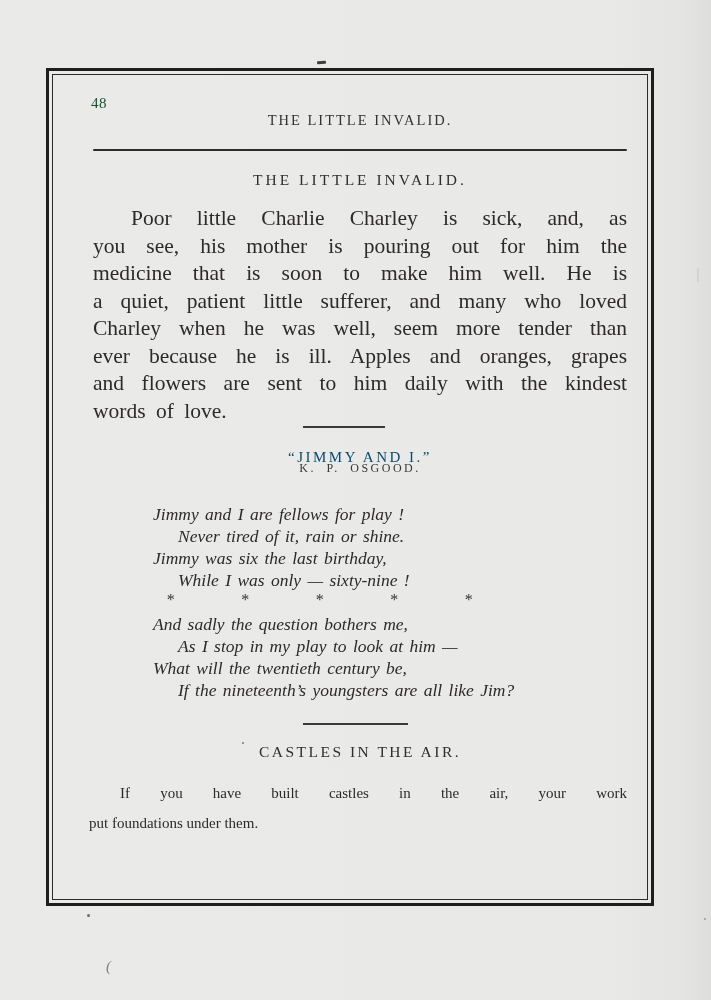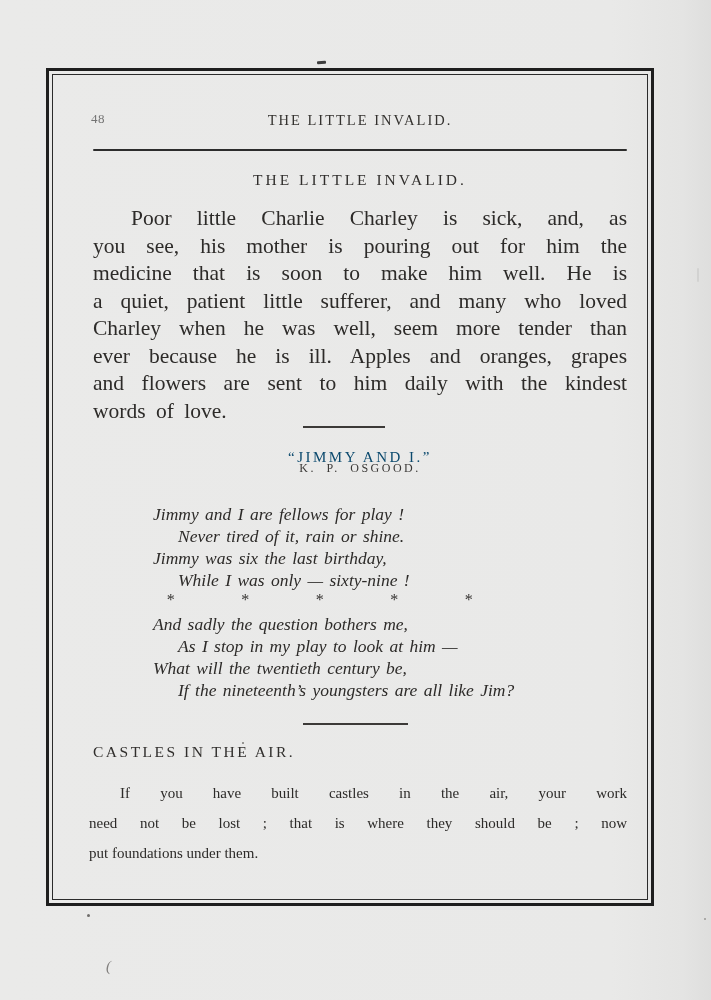--- a/index.html
+++ b/index.html
@@ -19,22 +19,22 @@
     box-sizing: border-box;
   }
   .frame-inner {
     position: absolute; inset: 3px;
     border: 1px solid #2b2b2b;
     pointer-events: none;
   }
   .abs { position: absolute; }
 
   .page-number {
-    left: 42px; top: 40px;
-    font-size: 13px; letter-spacing: 0.5px; color: #737373;
+    left: 42px; top: 24px;
+    font-size: 15px; letter-spacing: 0.5px; color: #14532d;
   }
   .running-title {
     left: 44px; top: 41px; width: 534px;
     text-align: center;
     font-size: 14.5px; letter-spacing: 2px; color: #34322f;
   }
   .head-rule {
     left: 44px; top: 78px; width: 534px; height: 2px;
     background: #2c2c2c; border-radius: 1px;
   }
@@ -81,21 +81,21 @@
   .poem .pline { height: 22px; }
   .poem .pindent { padding-left: 25px; }
   .stars {
     display: flex; justify-content: space-between;
     margin-left: 13px; width: 306px; height: 22px;
     font-size: 16px; line-height: 17px;
     color: #343230;
   }
   .castles-title {
     left: 44px; top: 672px; width: 534px;
-    text-align: left;
+    text-align: center;
     font-size: 15.5px; letter-spacing: 2.5px; color: #302e2c;
   }
   .castles-para {
     left: 40px; top: 707px; width: 538px;
     font-size: 15px; line-height: 30px;
   }
   .castles-para .jline { height: 30px; }
   .castles-para .jline.first { text-indent: 31px; }
 
   
@@ -152,21 +152,20 @@
     <div class="pline">What will the twentieth century be,</div>
     <div class="pline pindent">If the nineteenth’s youngsters are all like Jim?</div>
   </div>
 
   <div class="abs divider divider-2"></div>
 
   <div class="abs castles-title">CASTLES IN THE AIR.</div>
 
   <div class="abs castles-para">
     <div class="jline first">If you have built castles in the air, your work</div>
-    <div class="jline">need not be lost ;  that is where they should be ;  now</div>
     <div class="jline last">put foundations under them.</div>
   </div>
 </div>
 
 <div class="artifact dash-mark"></div>
 <div class="artifact dot-mark-1"></div>
 <div class="artifact curl-mark">(</div>
 <div class="artifact speck-1"></div>
 <div class="artifact speck-2"></div>
 <div class="artifact speck-3"></div>

